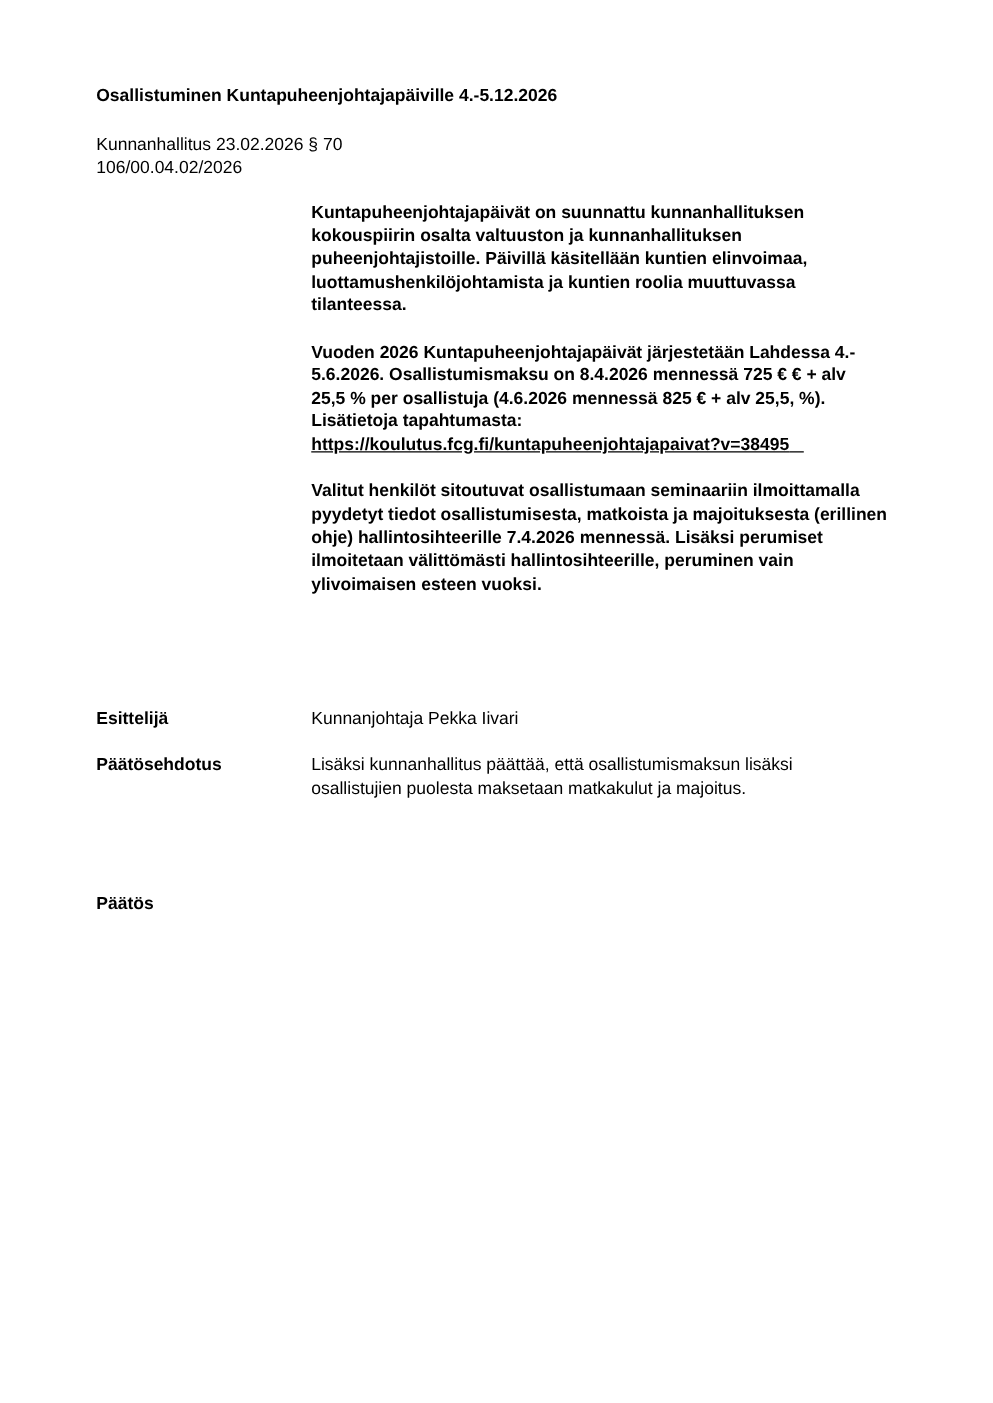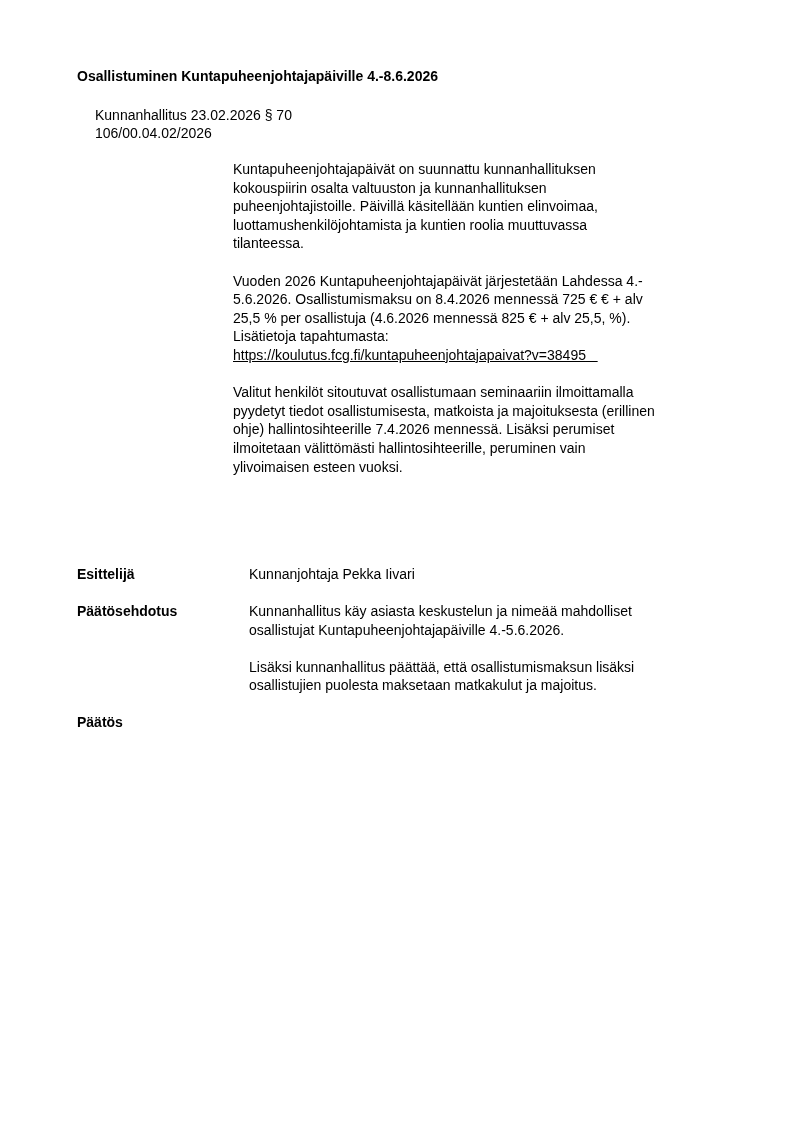--- a/index.html
+++ b/index.html
@@ -1,32 +1,32 @@
 <!DOCTYPE html>
 <html><head>
 <meta charset="utf-8">
 <style>
   html, body { margin: 0; padding: 0; background: #ffffff; }
   body { width: 794px; height: 1122px; position: relative; overflow: hidden;
          font-family: "Liberation Sans", sans-serif; color: #000; font-size: 14px; }
   .title { position: absolute; left: 77px; top: 68px; font-weight: bold; font-size: 14px; letter-spacing: 0; }
-  .meta { position: absolute; left: 95px; top: 106px; line-height: 18px; }
+  .meta { position: absolute; left: 77px; top: 106px; line-height: 18px; }
   .meta div { white-space: nowrap; }
-  .body-col { position: absolute; left: 233px; top: 160px; width: 490px; line-height: 18.6px; }
+  .body-col { position: absolute; left: 249px; top: 160px; width: 490px; line-height: 18.6px; font-weight: bold; }
   .para { margin: 0 0 18.6px 0; white-space: pre-line; }
   .link { color: #000000; text-decoration: underline; cursor: pointer; }
   .section { position: absolute; left: 77px; width: 670px; line-height: 18.6px; }
   .section .label { position: absolute; left: 0; top: 0; font-weight: bold; }
   .section .content { position: absolute; left: 172px; top: 0; width: 490px; }
   .section .content .para { margin-bottom: 18.6px; }
 </style>
 </head>
 <body>
 
-<div class="title">Osallistuminen Kuntapuheenjohtajapäiville 4.-8.6.2026</div>
+<div class="title">Osallistuminen Kuntapuheenjohtajapäiville 4.-5.12.2026</div>
 
 <div class="meta">
   <div>Kunnanhallitus  23.02.2026 § 70</div>
   <div>106/00.04.02/2026</div>
 </div>
 
 <div class="body-col">
   <p class="para">Kuntapuheenjohtajapäivät  on suunnattu  kunnanhallituksen
 kokouspiirin osalta valtuuston  ja kunnanhallituksen
 puheenjohtajistoille.  Päivillä käsitellään kuntien elinvoimaa,
@@ -47,22 +47,20 @@
 <div class="section" style="top:565px;">
   <span class="label">Esittelijä</span>
   <div class="content">
     <p class="para">Kunnanjohtaja  Pekka Iivari</p>
   </div>
 </div>
 
 <div class="section" style="top:602px;">
   <span class="label">Päätösehdotus</span>
   <div class="content">
-    <p class="para">Kunnanhallitus  käy asiasta keskustelun ja nimeää mahdolliset
-osallistujat Kuntapuheenjohtajapäiville  4.-5.6.2026.</p>
     <p class="para">Lisäksi kunnanhallitus  päättää, että osallistumismaksun lisäksi
 osallistujien puolesta maksetaan matkakulut ja majoitus.</p>
   </div>
 </div>
 
 <div class="section" style="top:713px;">
   <span class="label">Päätös</span>
   <div class="content">
   </div>
 </div>

